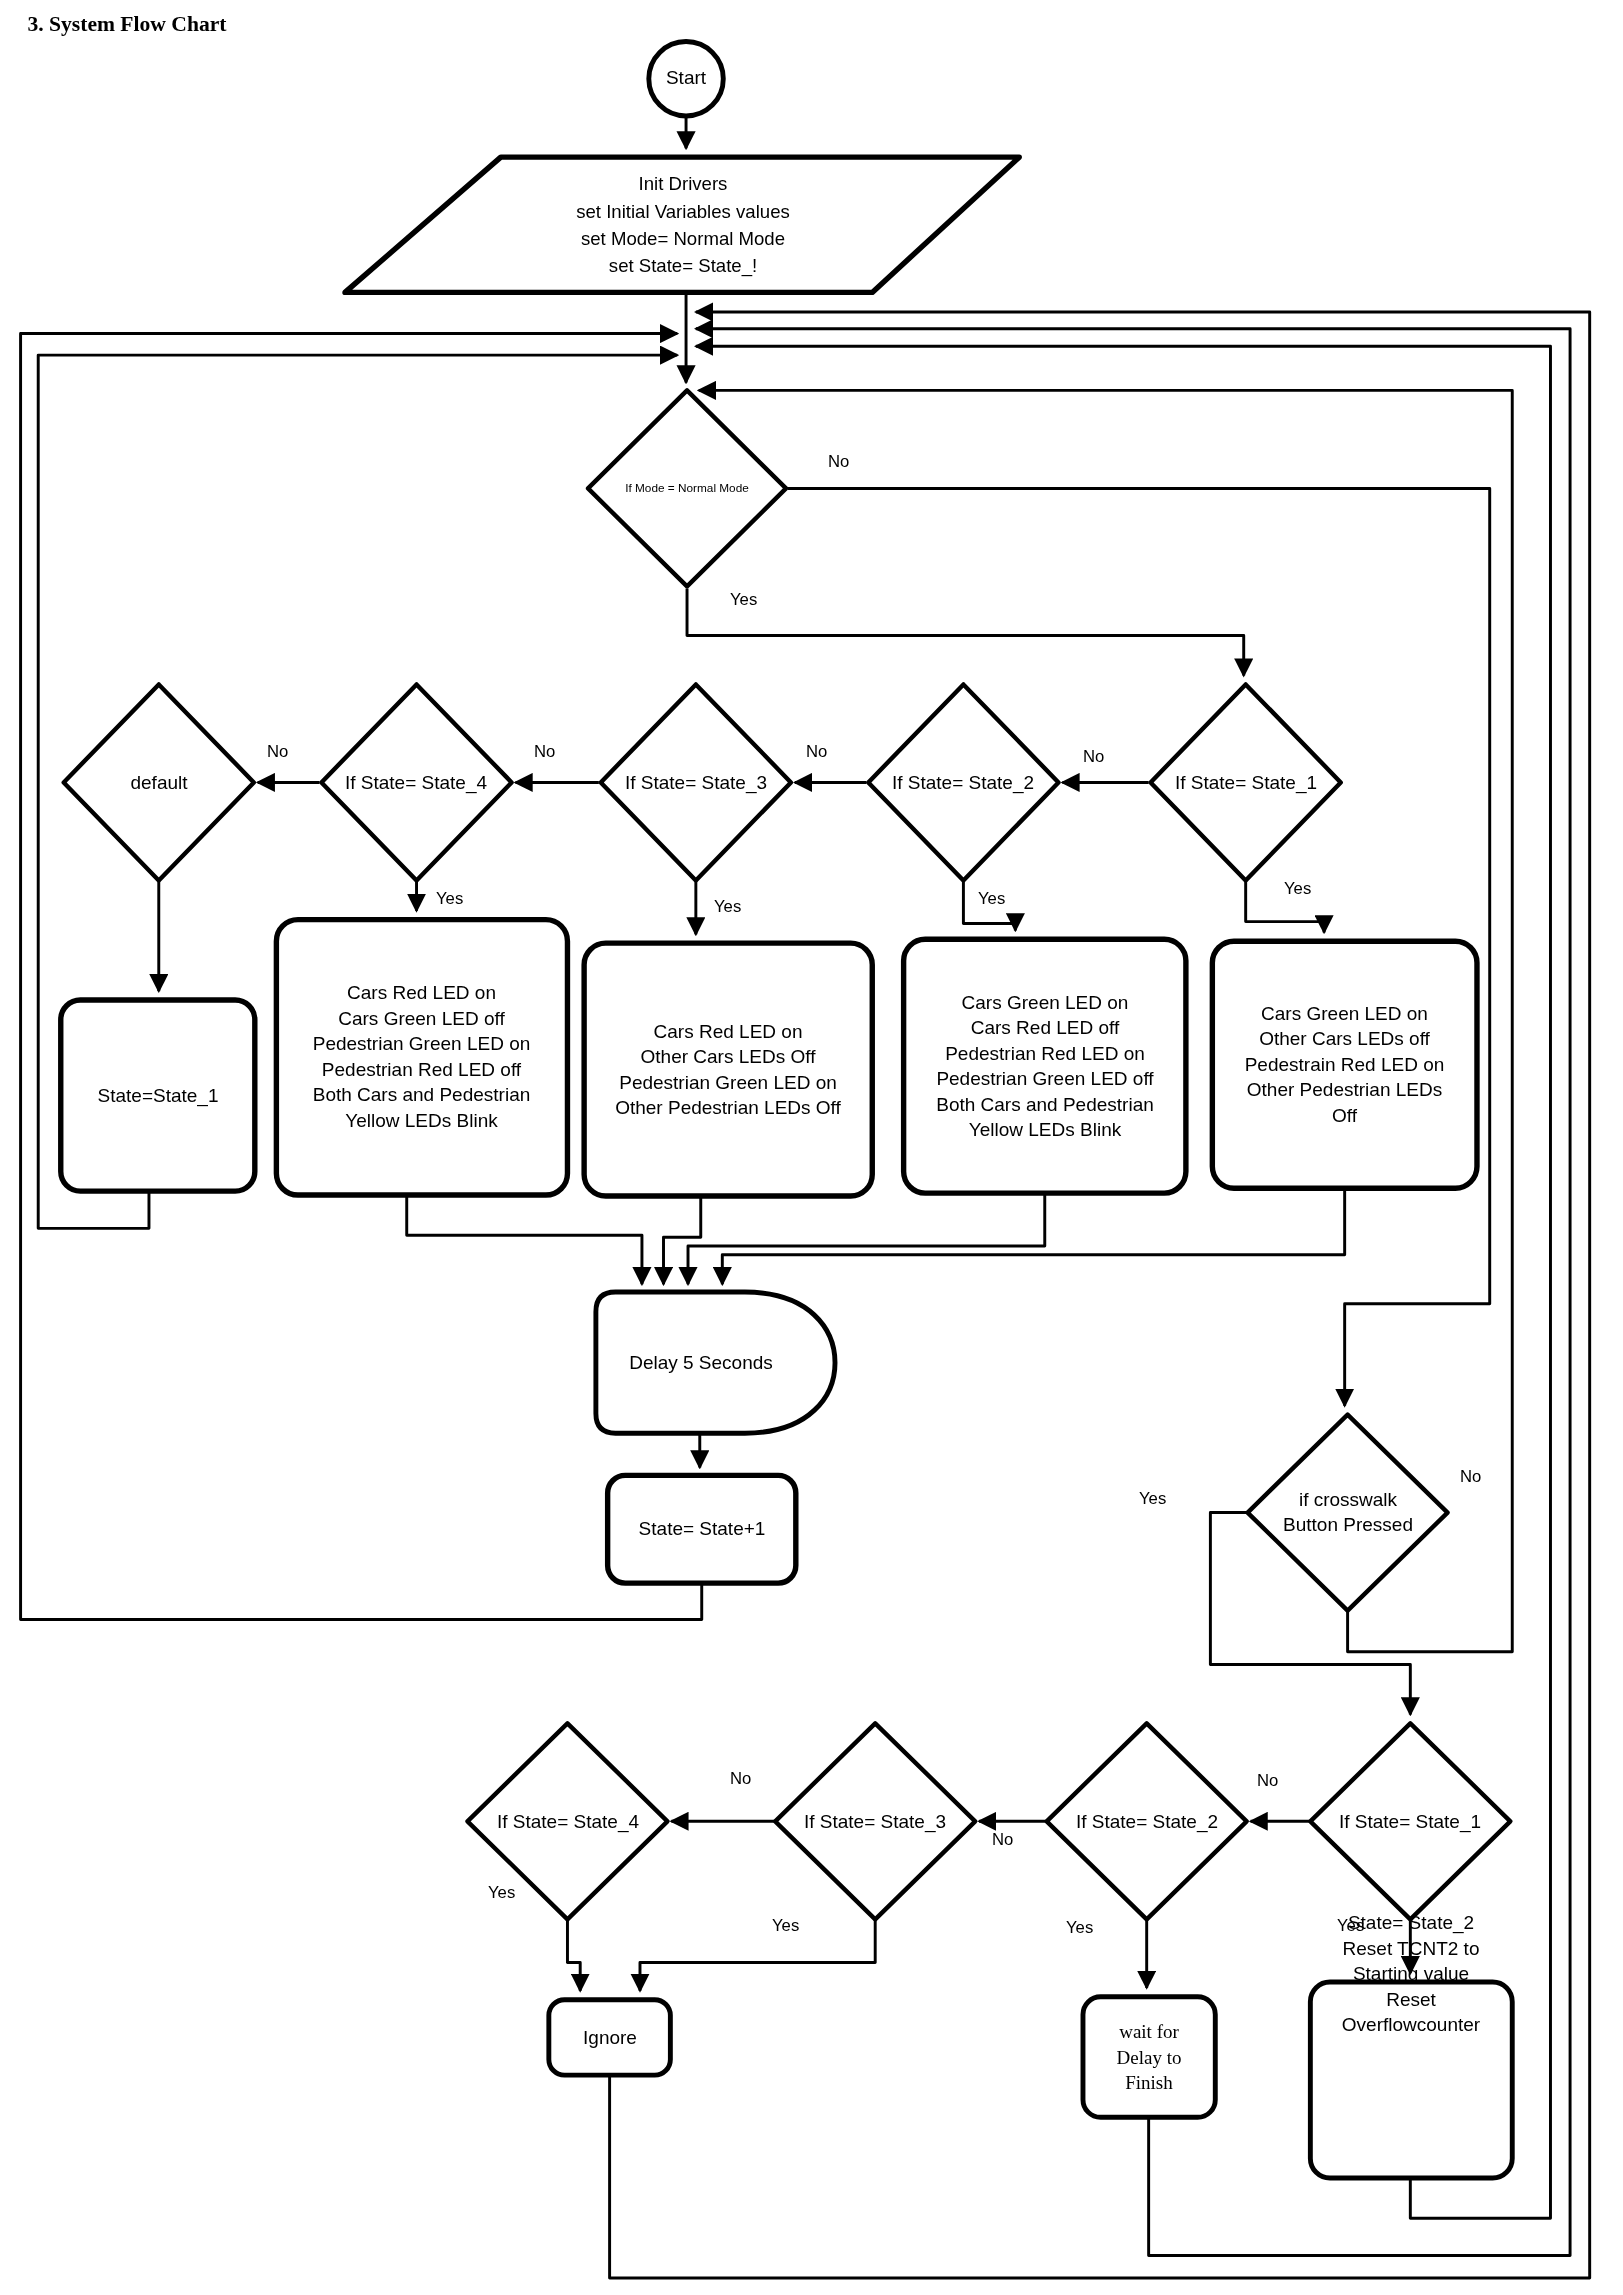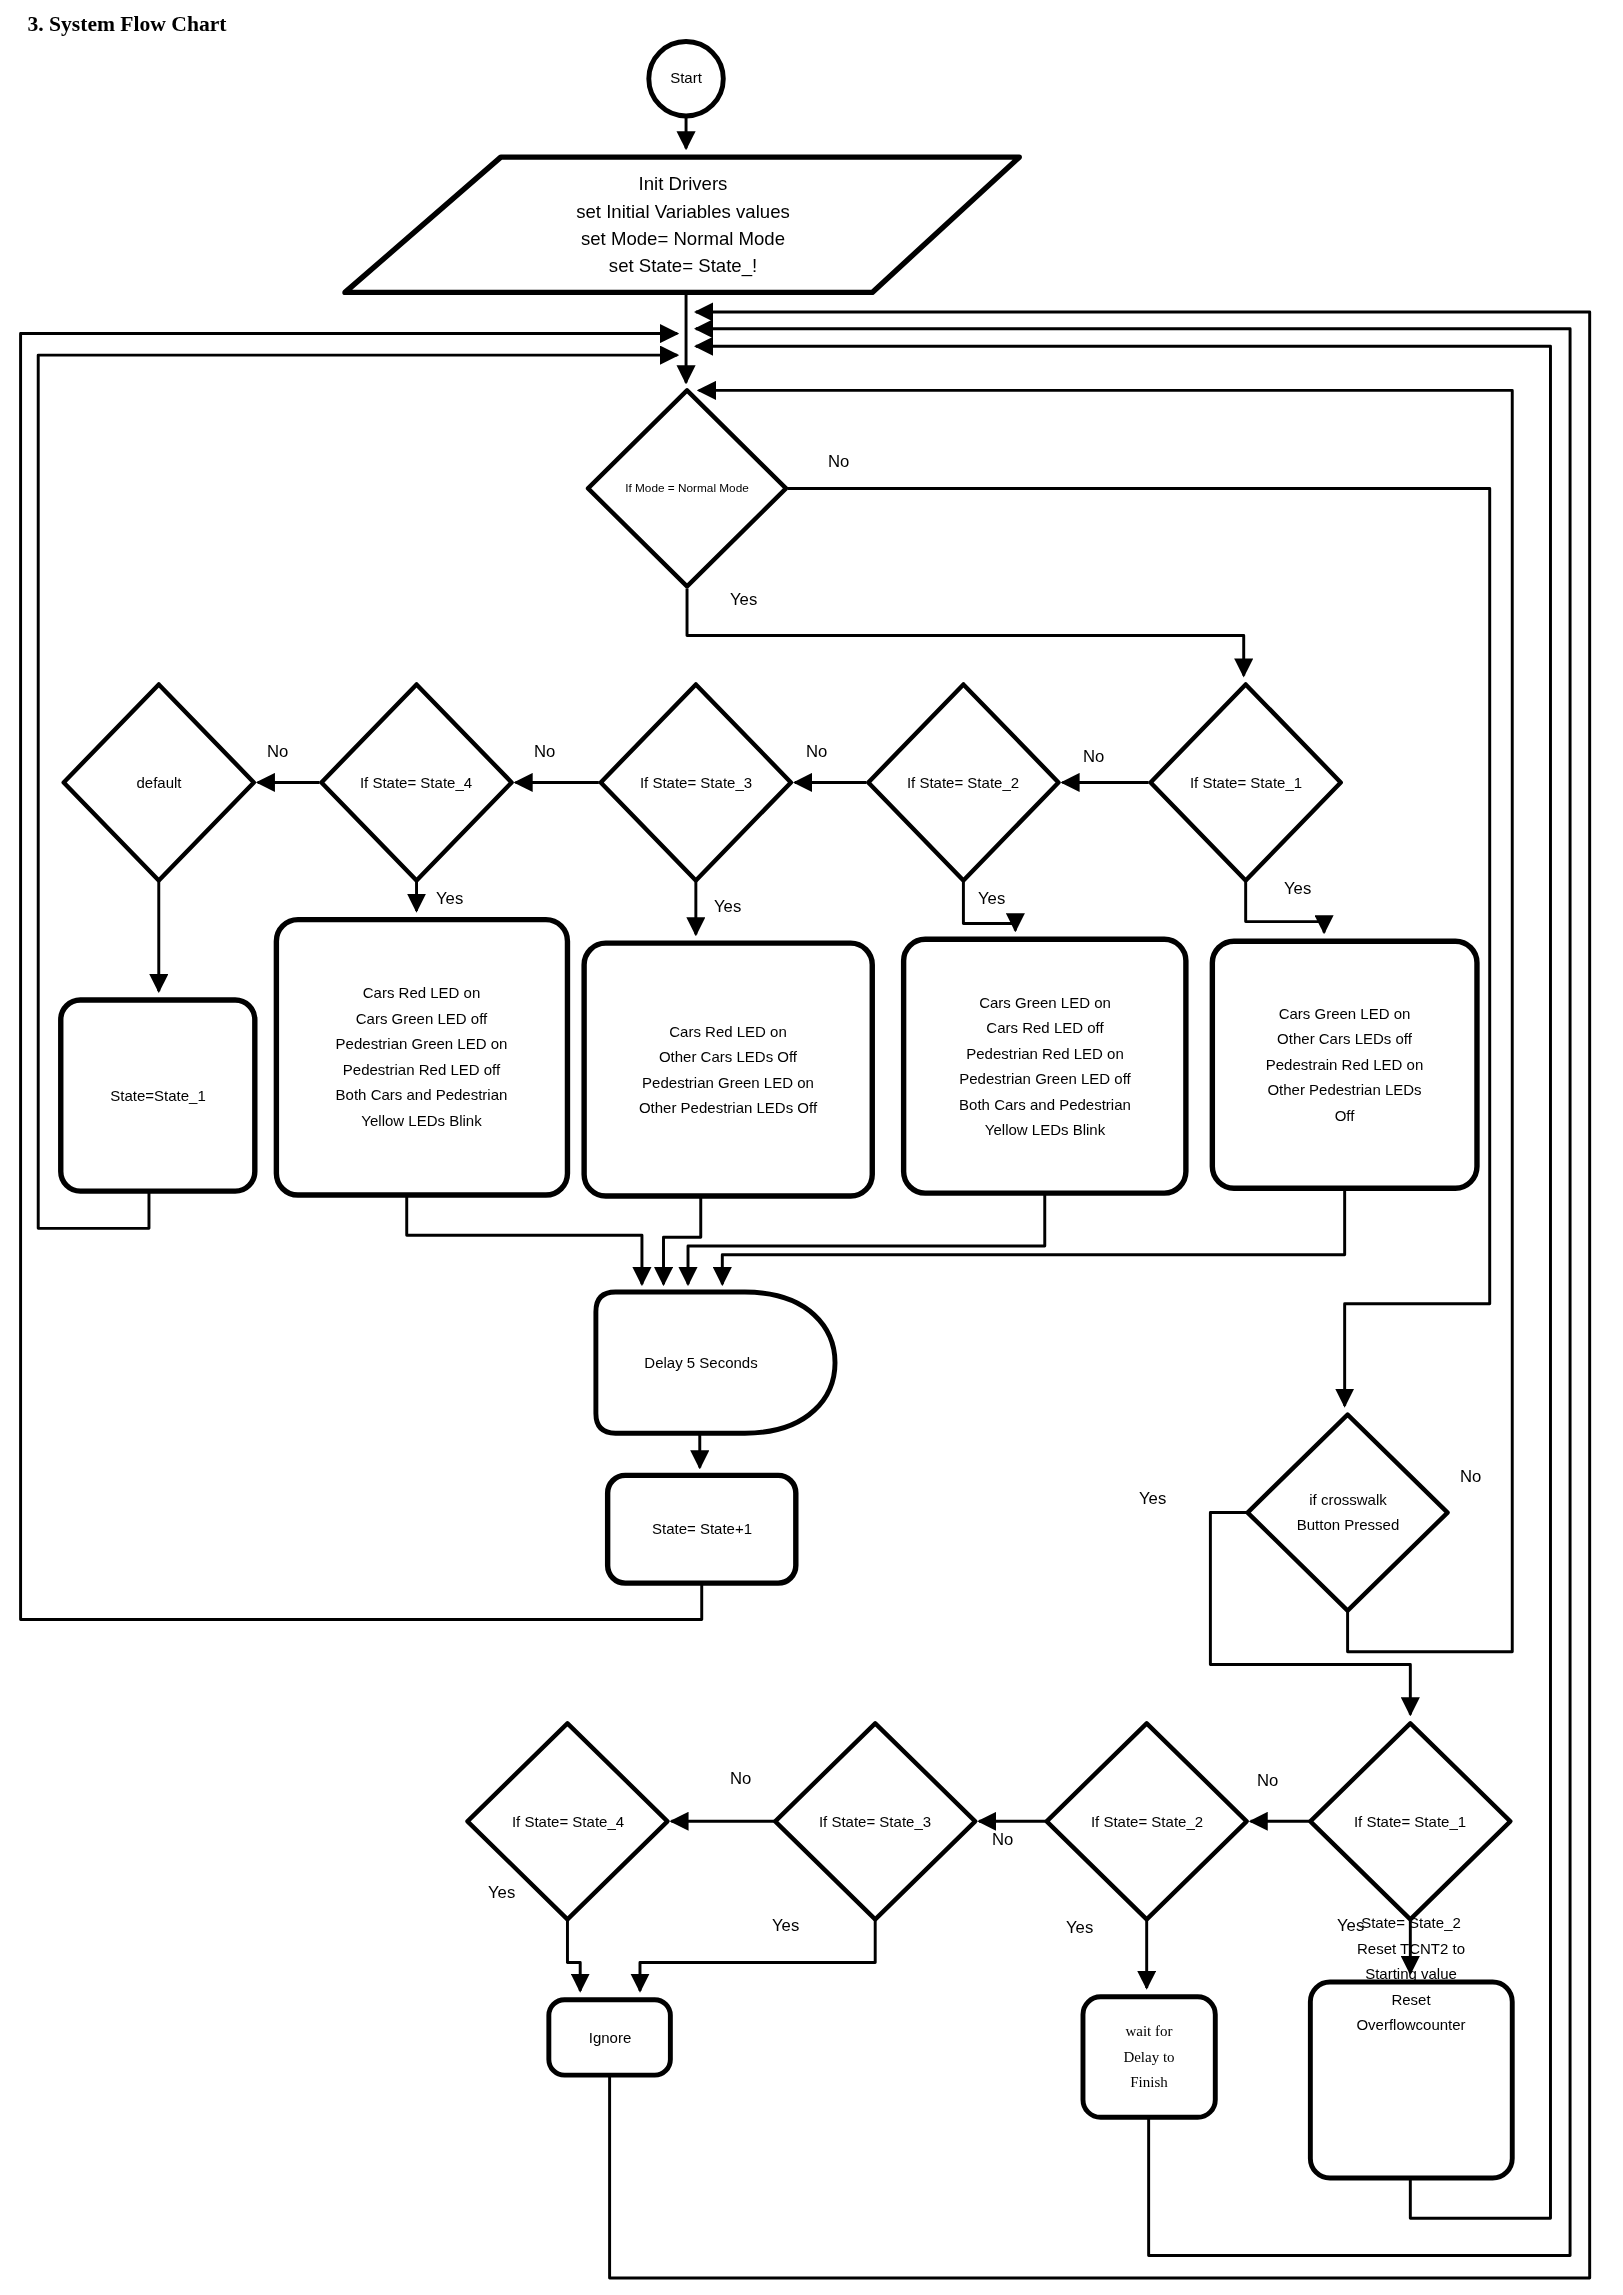--- a/index.html
+++ b/index.html
@@ -13,21 +13,21 @@
   }
   .canvas svg{position:absolute;left:0;top:0;}
   .page-title{
     position:absolute;left:27.4px;top:11.8px;
     font-family:"Liberation Serif",serif;
     font-weight:bold;font-size:21.6px;white-space:nowrap;
   }
   .node-text{
     position:absolute;display:flex;flex-direction:column;
     align-items:center;justify-content:center;text-align:center;
-    font-size:15px;line-height:25.5px;white-space:nowrap;
+    font-size:19px;line-height:25.5px;white-space:nowrap;
   }
   .init-text{font-size:18.6px;line-height:27.4px;}
   .mode-text{font-size:11.8px;line-height:13.7px;}
   .lbl{position:absolute;font-size:16.7px;line-height:17.6px;white-space:nowrap;}
 </style>
 </head>
 <body>
 
 <div class="canvas">
 

